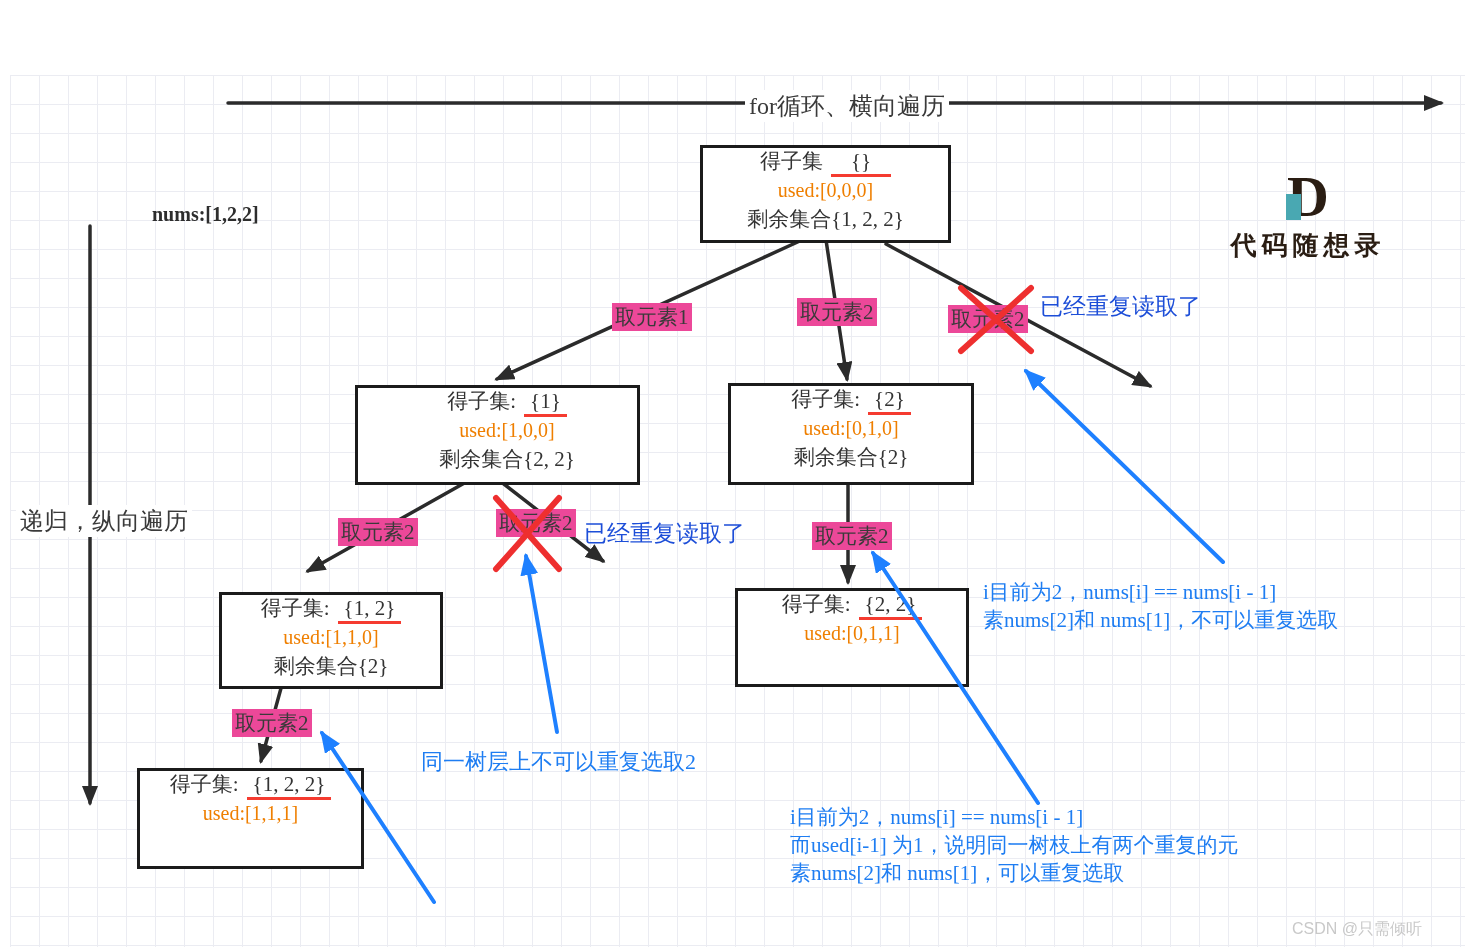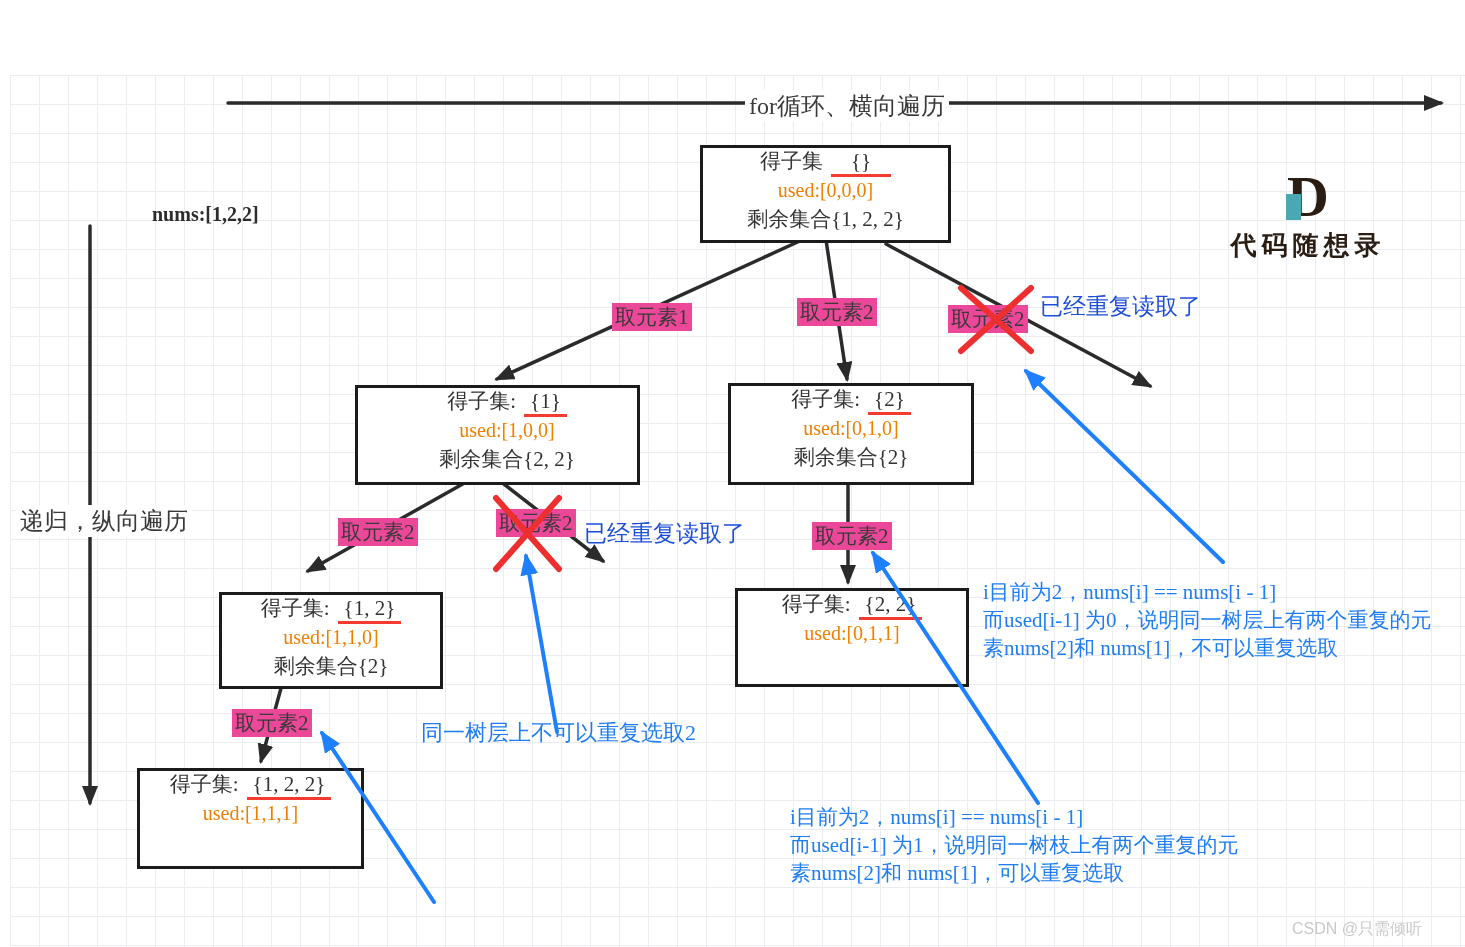--- a/index.html
+++ b/index.html
@@ -111,25 +111,24 @@
   <span class="lbl" style="left:797px;top:298px;">取元素2</span>
   <span class="lbl" style="left:948px;top:305px;">取元素2</span>
   <span class="lbl" style="left:338px;top:518px;">取元素2</span>
   <span class="lbl" style="left:496px;top:509px;">取元素2</span>
   <span class="lbl" style="left:812px;top:522px;">取元素2</span>
   <span class="lbl" style="left:232px;top:709px;">取元素2</span>
 
   <span class="red-note" style="left:1040px;top:291px;">已经重复读取了</span>
   <span class="red-note" style="left:584px;top:518px;">已经重复读取了</span>
 
-  <span class="blue-note" style="left:421px;top:718px;">同一树层上不可以重复选取2</span>
+  <span class="blue-note" style="left:421px;top:747px;">同一树层上不可以重复选取2</span>
 
   <div class="blue-block" style="left:983px;top:578px;width:462px;">
     <div>i目前为2，nums[i] == nums[i - 1]</div>
-    <div>而used[i-1] 为0，说明同一树层上有两个重复的元</div>
     <div>素nums[2]和 nums[1]，不可以重复选取</div>
   </div>
 
   <div class="blue-block" style="left:790px;top:803px;width:490px;">
     <div>i目前为2，nums[i] == nums[i - 1]</div>
     <div>而used[i-1] 为1，说明同一树枝上有两个重复的元</div>
     <div>素nums[2]和 nums[1]，可以重复选取</div>
   </div>
 
   <div class="logo">

